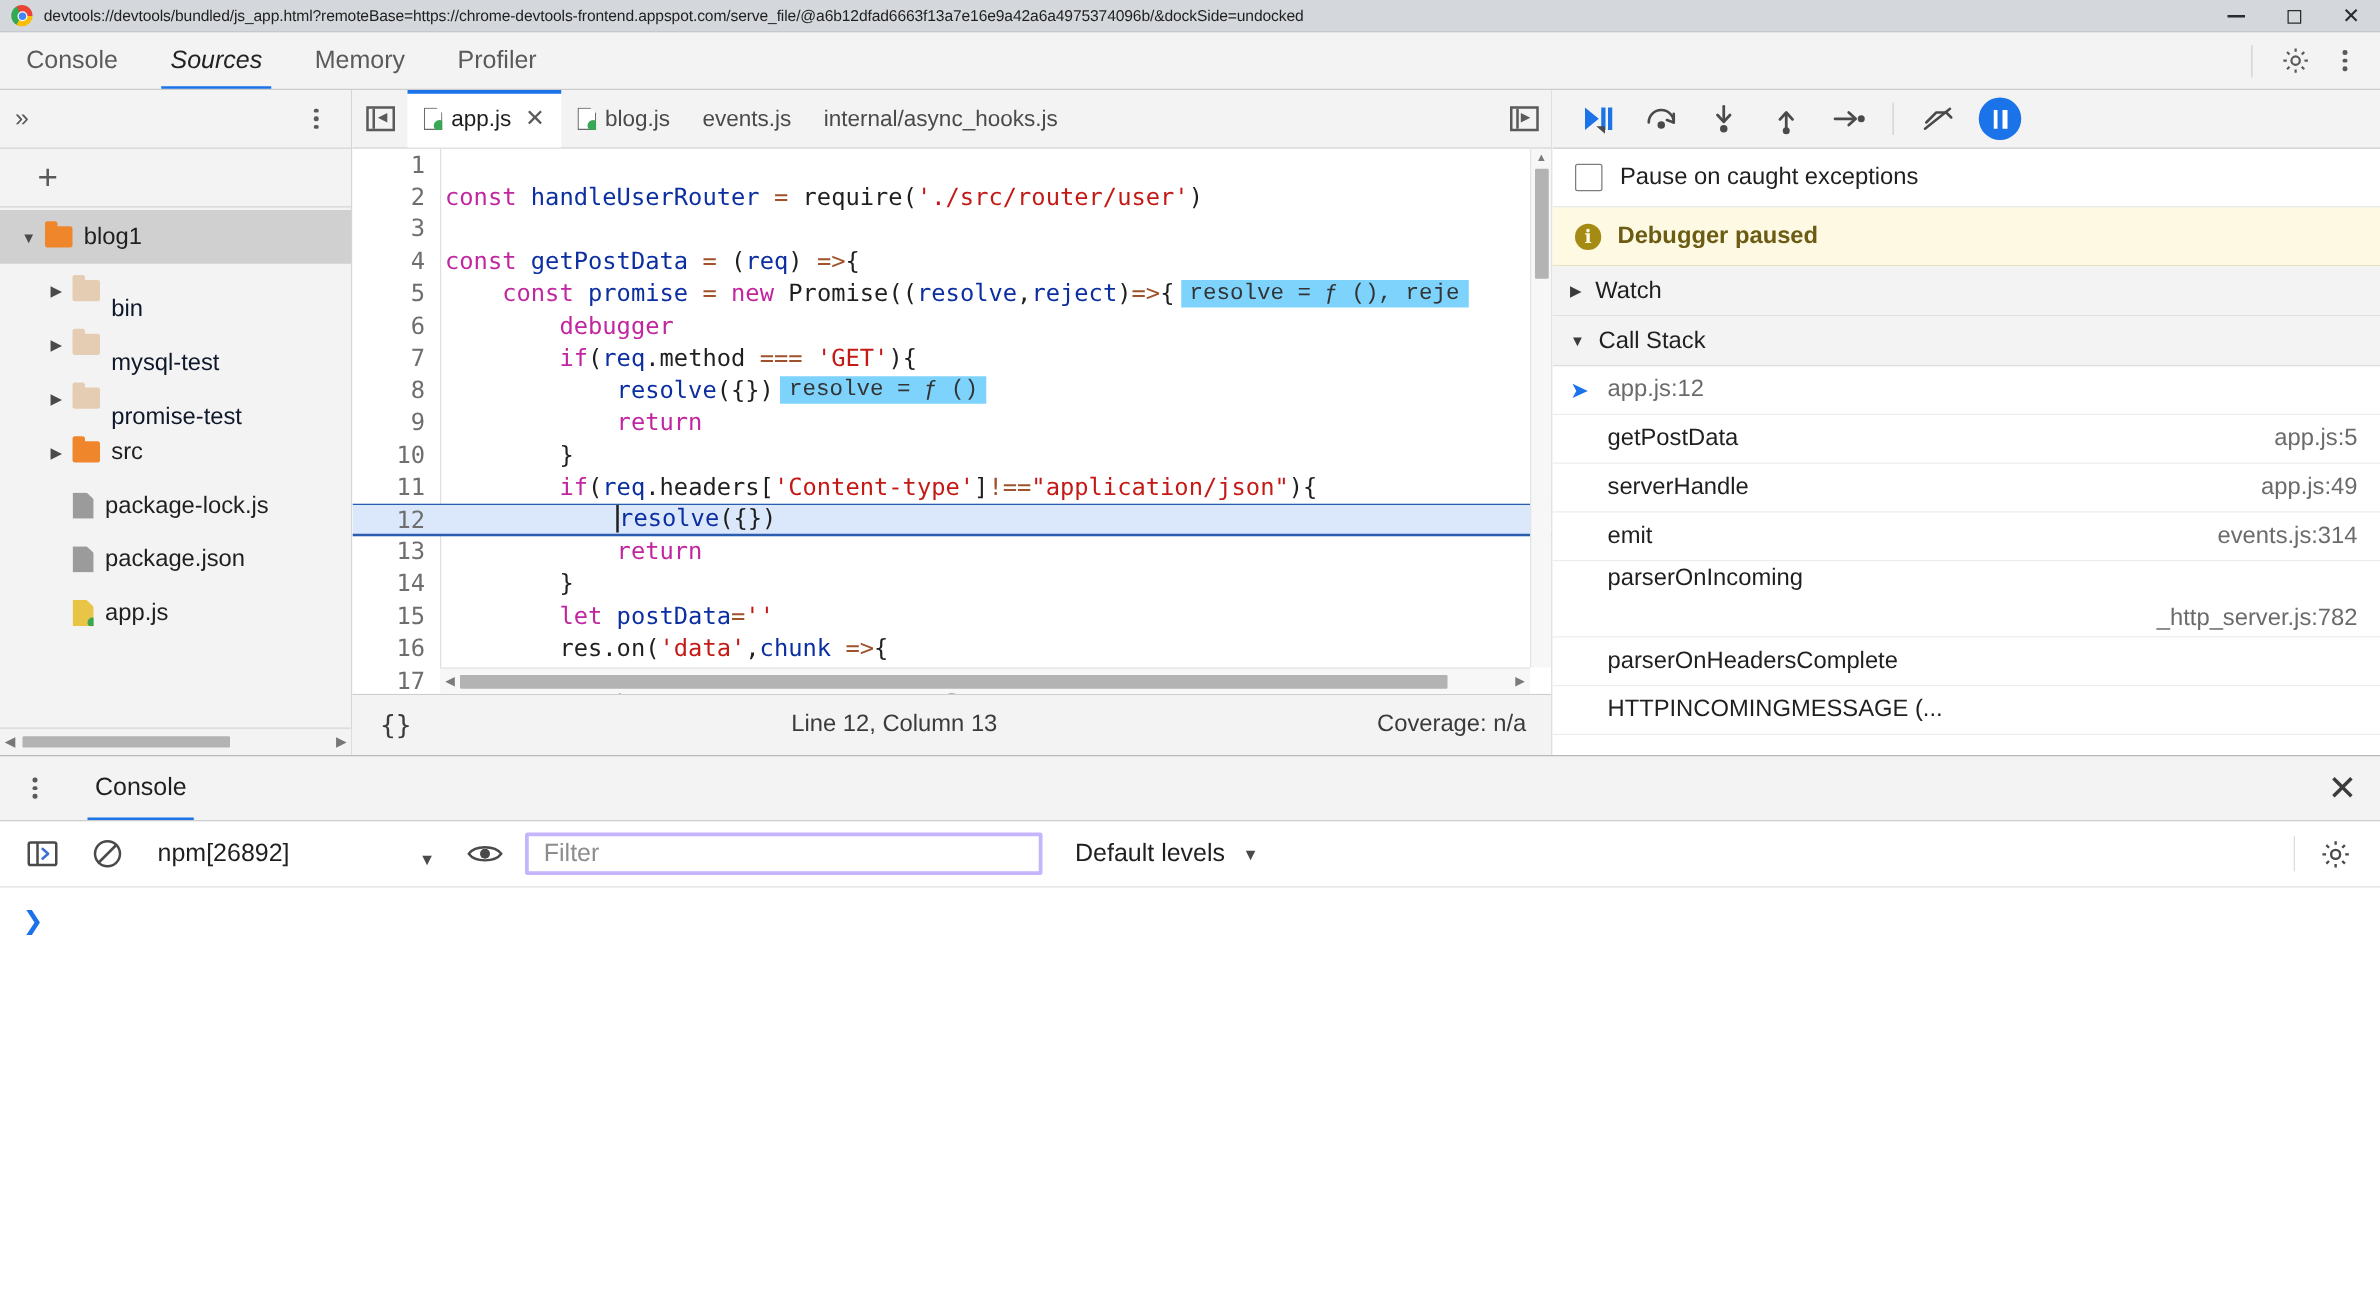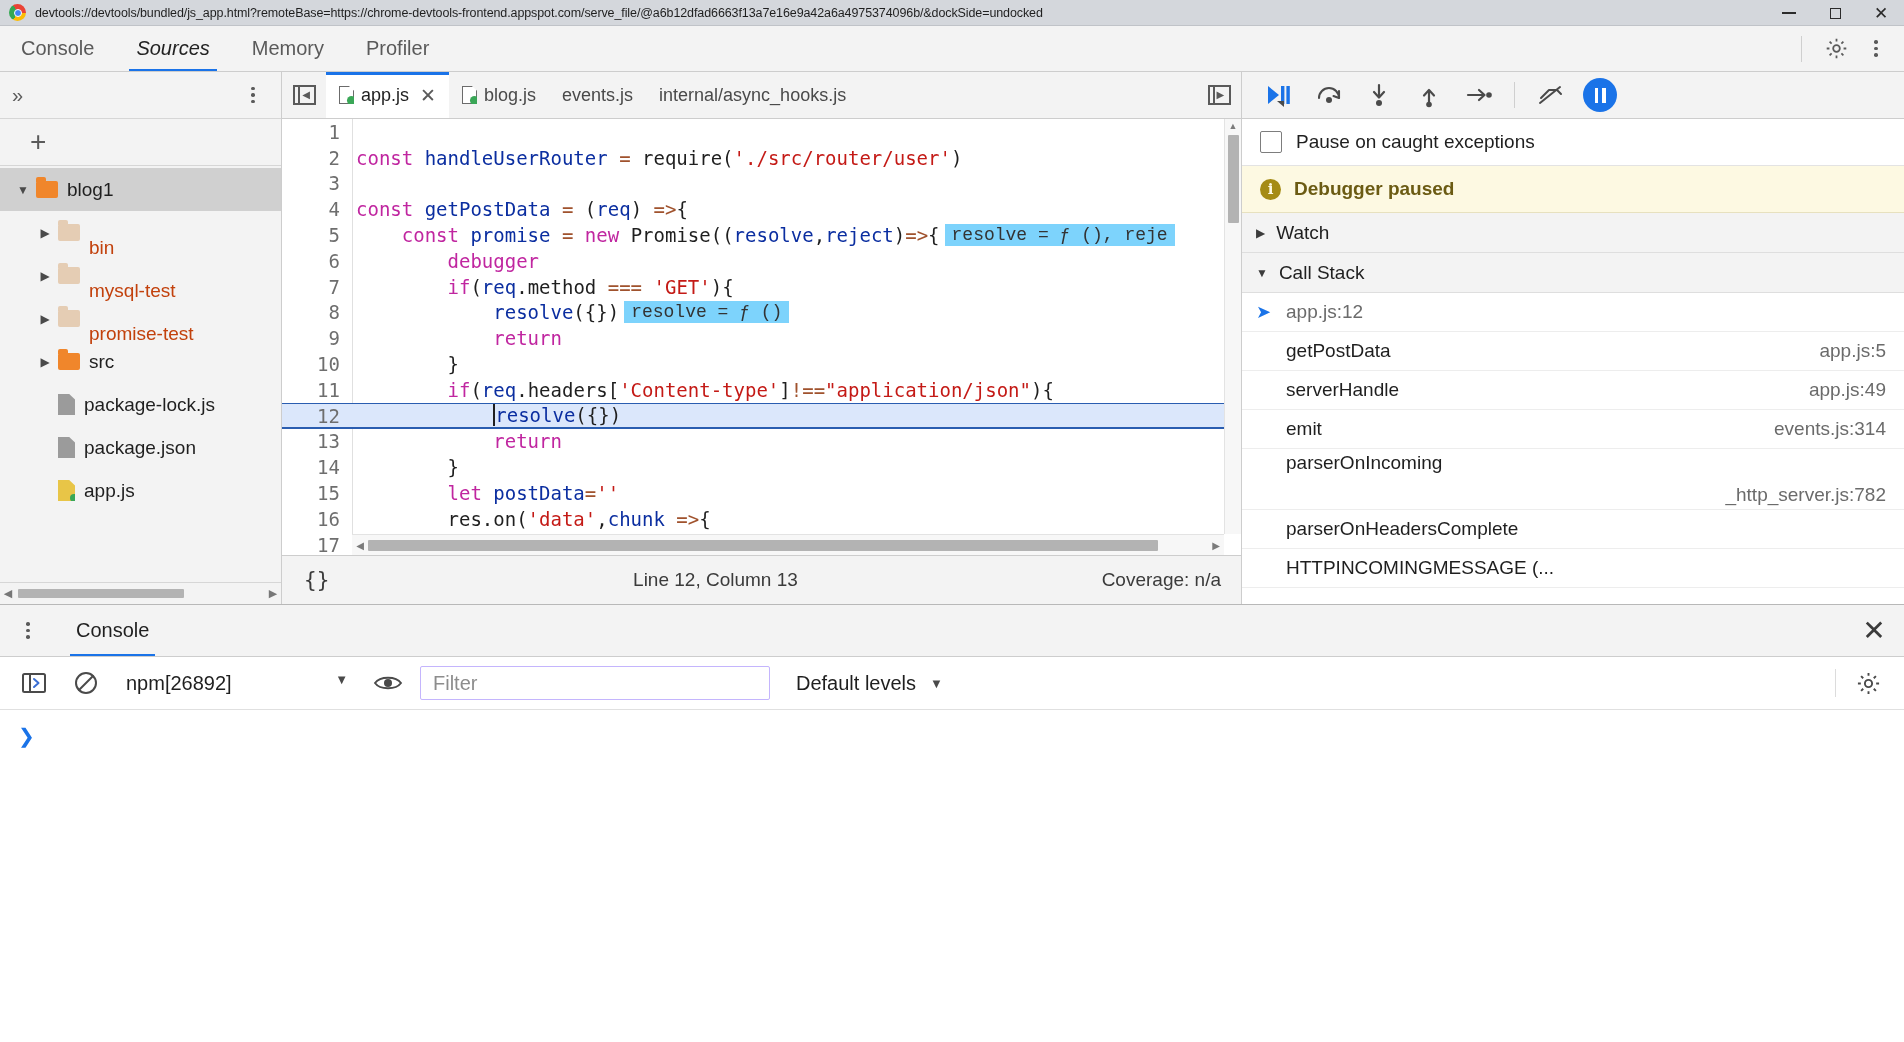--- a/index.html
+++ b/index.html
@@ -155,21 +155,21 @@
     width: 17px; height: 21px; flex: 0 0 auto; margin-right: 9px;
     background: #9b9b9b; position: relative;
     clip-path: polygon(0 0, 66% 0, 100% 26%, 100% 100%, 0 100%);
   }
   .fileicon.js { background: #e8c547; }
   .fileicon .dot {
     position: absolute; right: -3px; bottom: -1px;
     width: 8px; height: 8px; border-radius: 50%; background: #3aa757;
   }
   .tlabel { color: #1f1f1f; }
-  .tlabel.dim { color: #c2410c; margin-top: 30px; }
+  .tlabel.dim { color: #0f172a; margin-top: 30px; }
   #nav-hscroll {
     position: absolute; bottom: 0; left: 0; right: 0;
     height: 22px; border-top: 1px solid #d6d6d6;
     display: flex; align-items: center; background: #f3f3f3;
   }
   #nav-hscroll .arrow { width: 16px; text-align: center; font-size: 11px; color: #777; }
   #nav-hscroll .thumb {
     height: 9px; background: #b3b3b3; border-radius: 1px;
     margin-left: 2px; width: 166px;
   }
@@ -410,28 +410,28 @@
     border-bottom: 1px solid #e0e0e0;
     display: flex; align-items: center; gap: 0px;
     padding-left: 8px;
   }
   .ct-btn {
     width: 52px; height: 44px;
     display: flex; align-items: center; justify-content: center;
     color: #4a4a4a;
   }
   #ctx-select {
-    display: flex; align-items: flex-start; gap: 18px;
+    display: flex; align-items: flex-end; gap: 18px;
     font-size: 20px; color: #1f1f1f; padding: 0 14px;
     min-width: 250px;
   }
   #ctx-select .caret-down { margin-left: auto; font-size: 13px; color: #4a4a4a; }
   #filter-input {
-    width: 350px; height: 34px;
-    border: 1px solid #c4b5fd; border-radius: 2px;
+    width: 414px; height: 34px;
+    border: 3px solid #c4b5fd; border-radius: 2px;
     background: #fff;
     display: flex; align-items: center; padding: 0 12px;
     font-size: 20px; color: #8d8d8d;
     margin-left: 6px;
   }
   #levels-select {
     display: flex; align-items: center; gap: 14px;
     font-size: 20px; color: #1f1f1f; padding: 0 16px; margin-left: 10px;
   }
   #levels-select .caret-down { font-size: 13px; color: #4a4a4a; }

